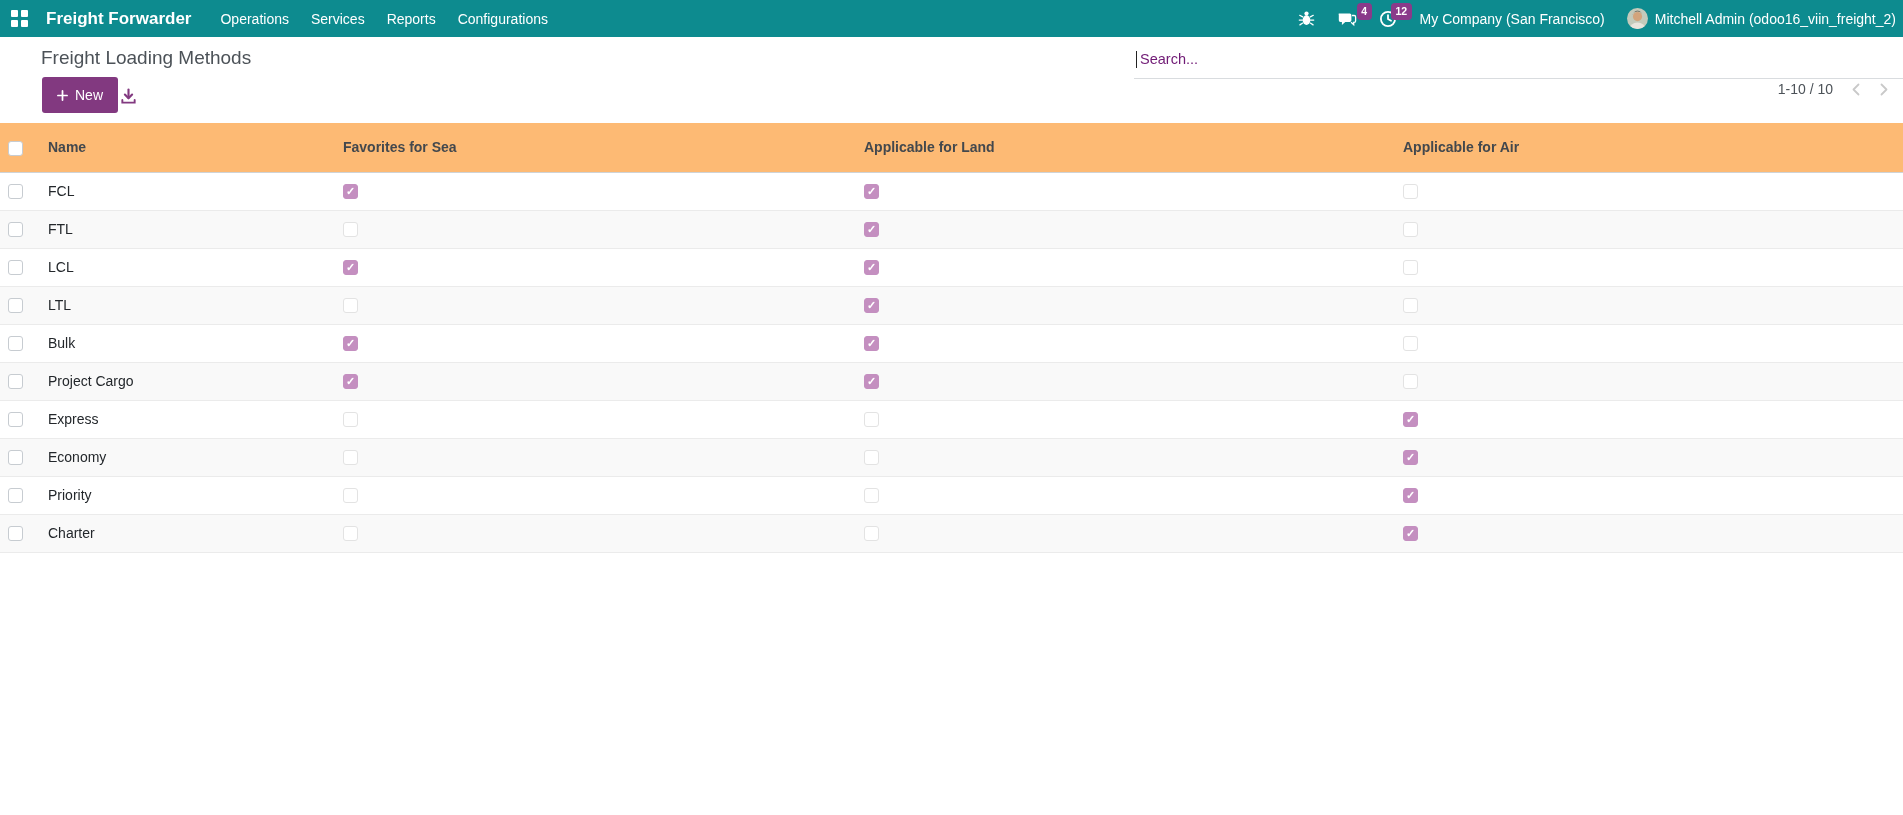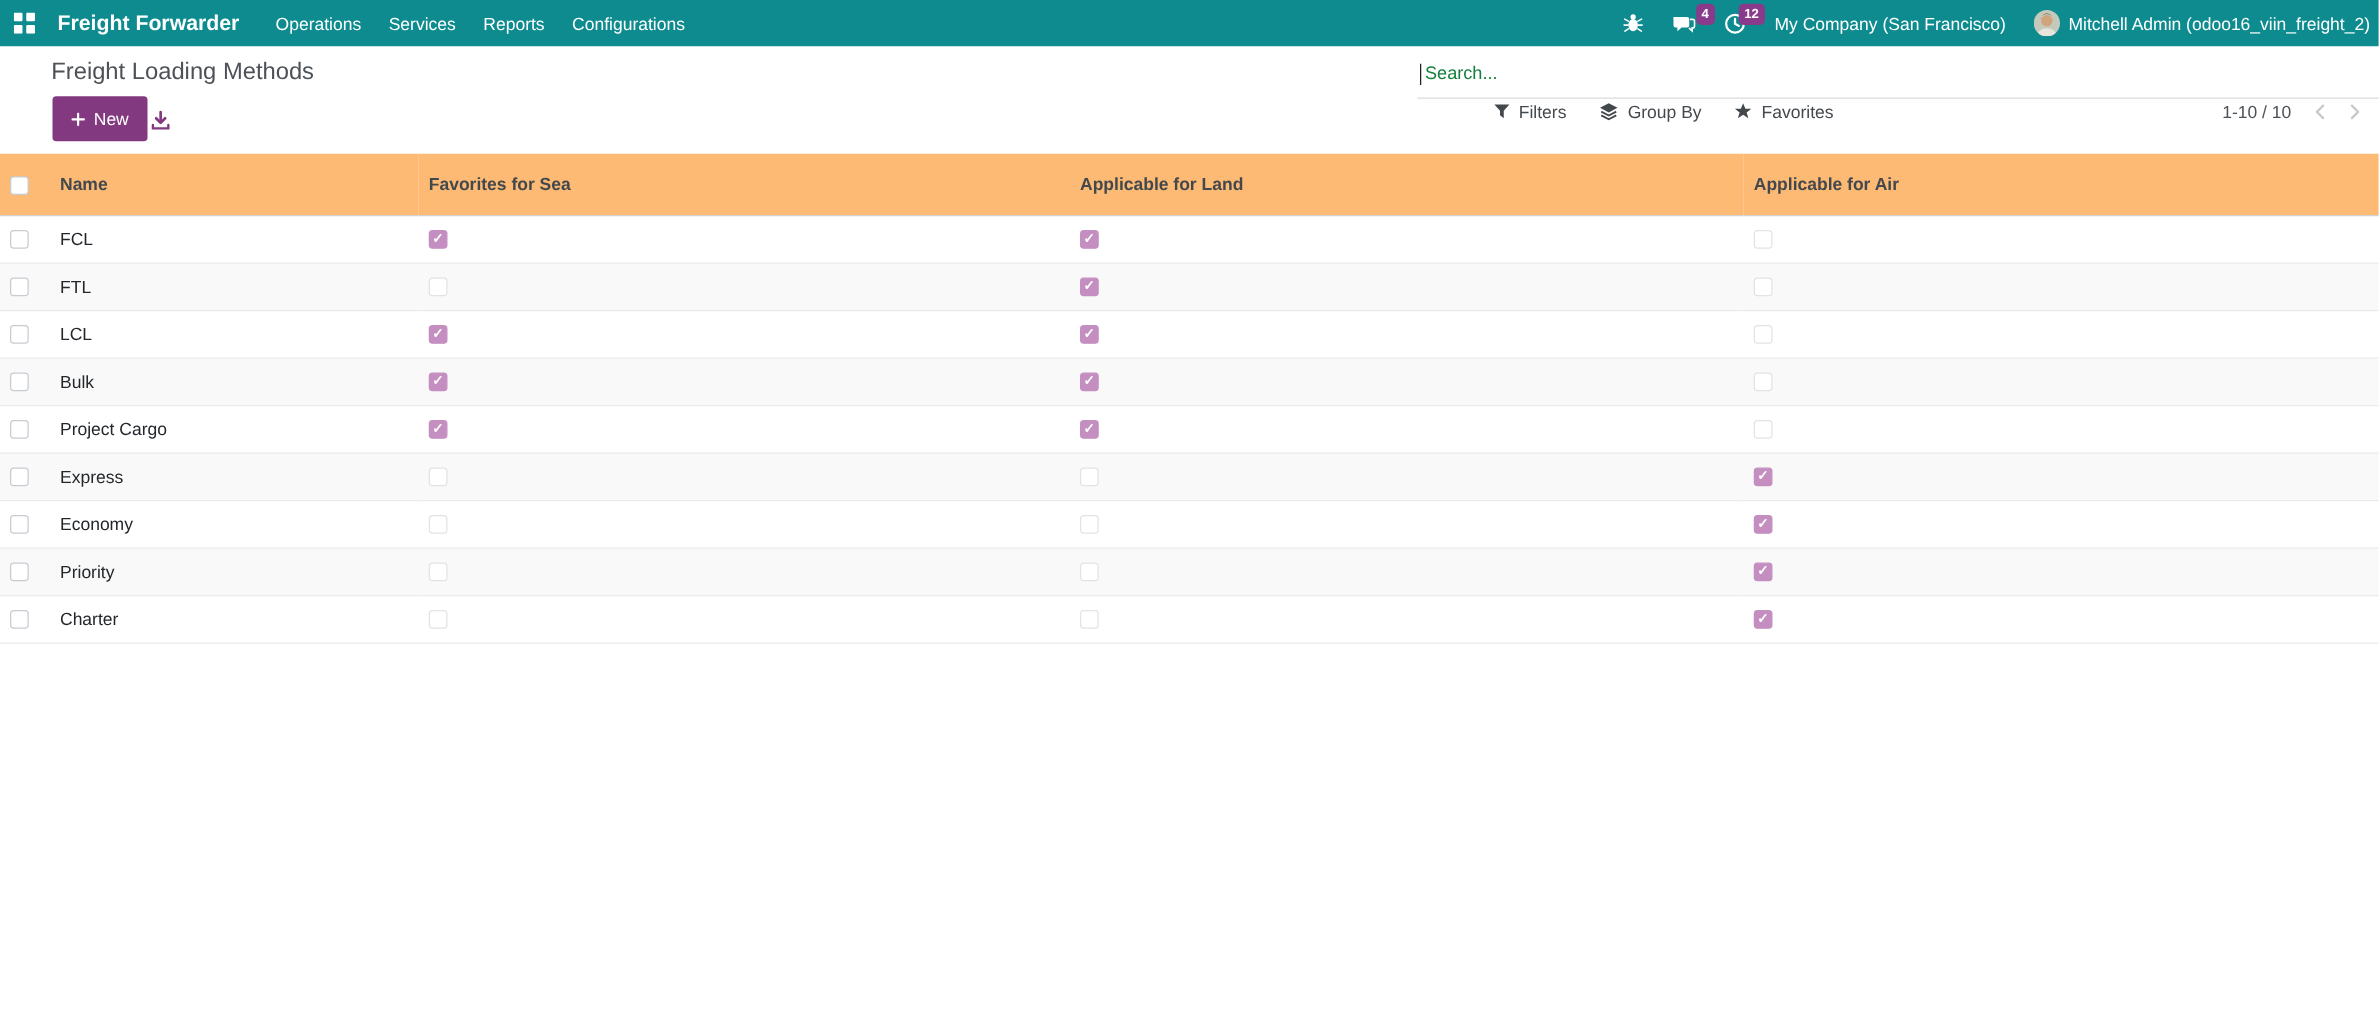--- a/index.html
+++ b/index.html
@@ -32,21 +32,21 @@
   .avatar { width:21px; height:21px; border-radius:50%; overflow:hidden; flex:0 0 auto; }
 
   
   .cpanel { position:relative; height:86px;margin-left:34px; }
   .page-title { position:absolute; left:7px; top:10px; font-size:19px; color:#4c5258; }
   .search-wrap {
     position:absolute; left:1100px; top:3px; width:803px; height:39px;
     border-bottom:1px solid #d9dcdf; display:flex; align-items:center; cursor:text;
   }
   .caret { width:1px; height:17px; background:#222; margin:0 3px 0 2px; }
-  .search-ph { font-size:14.5px; color:#15803d; flex:1 1 auto; }
+  .search-ph { font-size:14.5px; color:#701a75; flex:1 1 auto; }
   .search-wrap svg { margin-right:16px; }
   .new-btn {
     position:absolute; left:8px; top:40px; height:36px; padding:0 15px;
     background:var(--primary,#823980); color:#fff; border:none; border-radius:3px;
     font-size:14px; font-family:inherit; display:flex; align-items:center; gap:7px; cursor:pointer;
   }
   .dl-btn { position:absolute; left:84px; top:49px; background:none; border:none; padding:2px; cursor:pointer; }
   .search-opts {
     position:absolute; left:1148px; top:36px; height:32px;
     display:flex; align-items:center; font-size:14px; color:#43484d;
@@ -164,42 +164,20 @@
   </button>
 
   <button class="dl-btn">
     <svg width="17" height="17" viewBox="0 0 16 16" aria-hidden="true">
       <path d="M8 1.5v7.6" stroke="var(--primary,#823980)" stroke-width="2" stroke-linecap="round"></path>
       <path d="M4.6 6.2 8 9.7l3.4-3.5" fill="none" stroke="var(--primary,#823980)" stroke-width="2" stroke-linecap="round" stroke-linejoin="round"></path>
       <path d="M2.2 11.2v2.6h11.6v-2.6" fill="none" stroke="var(--primary,#823980)" stroke-width="1.8" stroke-linecap="round"></path>
     </svg>
   </button>
 
-  <div class="search-opts">
-    <div class="opt">
-      <svg width="13" height="12" viewBox="0 0 13 12" aria-hidden="true">
-        <path d="M0.5 0.5h12L8 5.6v6L5 9.2V5.6z" fill="#43484d"></path>
-      </svg>
-      <span>Filters</span>
-    </div>
-    <div class="opt">
-      <svg width="16" height="15" viewBox="0 0 16 15" aria-hidden="true">
-        <path d="M8 0.5 15 4.2 8 7.9 1 4.2z" fill="#43484d"></path>
-        <path d="M2 7.3 8 10.5l6-3.2" fill="none" stroke="#43484d" stroke-width="1.4"></path>
-        <path d="M2 10.3 8 13.5l6-3.2" fill="none" stroke="#43484d" stroke-width="1.4"></path>
-      </svg>
-      <span>Group By</span>
-    </div>
-    <div class="opt">
-      <svg width="15" height="14" viewBox="0 0 15 14" aria-hidden="true">
-        <path d="M7.5 0.6 9.3 5h4.7L10.3 7.9l1.4 4.6L7.5 9.7l-4.2 2.8 1.4-4.6L0.9 5h4.8z" fill="#43484d"></path>
-      </svg>
-      <span>Favorites</span>
-    </div>
-  </div>
 
   <div class="pager">
     <span class="pager-val">1-10 / 10</span>
     <button class="pg-btn">
       <svg width="10" height="15" viewBox="0 0 10 15" aria-hidden="true">
         <polyline points="7.5,2.5 2.5,7.5 7.5,12.5" fill="none" stroke="#c9c9c9" stroke-width="1.8" stroke-linecap="round" stroke-linejoin="round"></polyline>
       </svg>
     </button>
     <button class="pg-btn">
       <svg width="10" height="15" viewBox="0 0 10 15" aria-hidden="true">
@@ -243,20 +221,27 @@
       </tr>
       <tr>
         <td><span class="cb"></span></td>
         <td>LCL</td>
         <td><span class="cb checked"></span></td>
         <td><span class="cb checked"></span></td>
         <td><span class="cb ro"></span></td>
       </tr>
       <tr>
         <td><span class="cb"></span></td>
+        <td>LTL</td>
+        <td><span class="cb ro"></span></td>
+        <td><span class="cb checked"></span></td>
+        <td><span class="cb ro"></span></td>
+      </tr>
+      <tr>
+        <td><span class="cb"></span></td>
         <td>Bulk</td>
         <td><span class="cb checked"></span></td>
         <td><span class="cb checked"></span></td>
         <td><span class="cb ro"></span></td>
       </tr>
       <tr>
         <td><span class="cb"></span></td>
         <td>Project Cargo</td>
         <td><span class="cb checked"></span></td>
         <td><span class="cb checked"></span></td>

